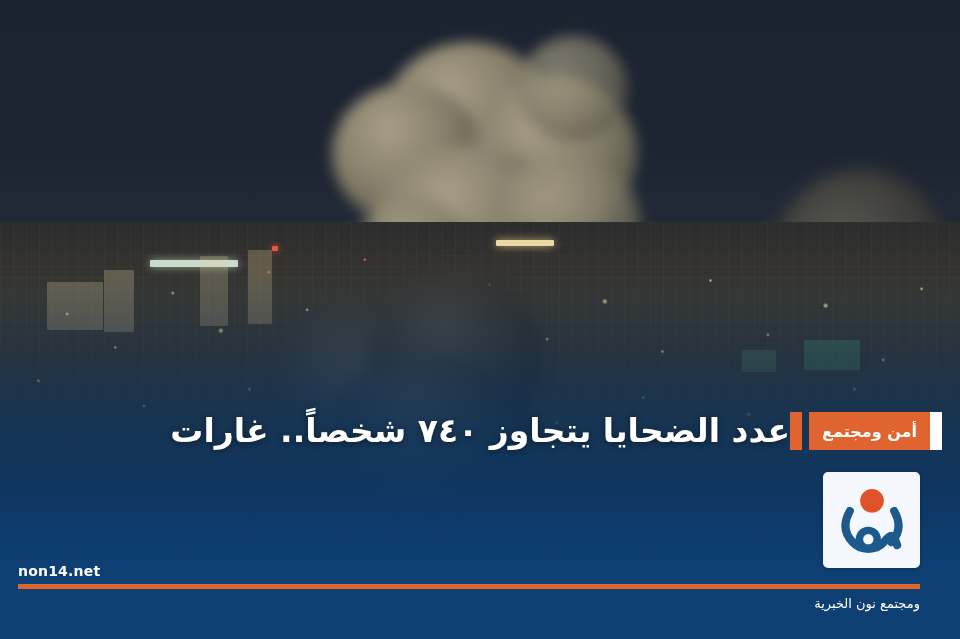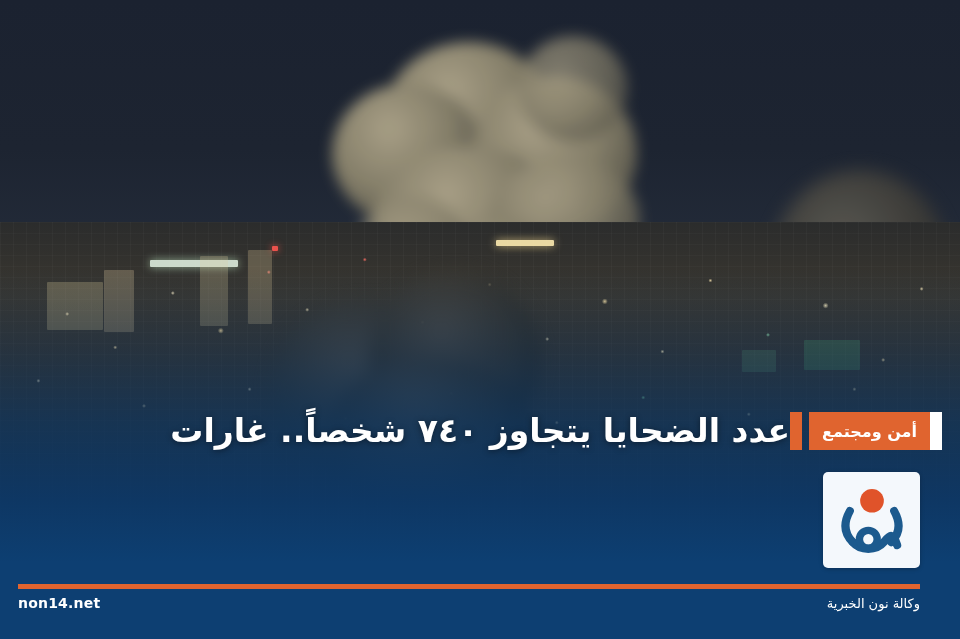--- a/index.html
+++ b/index.html
@@ -245,21 +245,21 @@
     position: absolute;
     left: 18px;
     right: 40px;
     top: 584px;
     height: 5px;
     background: #e0642f;
   }
   .footer-left {
     position: absolute;
     left: 18px;
-    top: 595px;
+    top: 563px;
     color: #ffffff;
     font-size: 14px;
     font-weight: 700;
     letter-spacing: .2px;
     direction: ltr;
   }
   .footer-right {
     position: absolute;
     right: 40px;
     top: 596px;
@@ -333,15 +333,15 @@
       <circle cx="50" cy="24" r="16" fill="#e0532a"></circle>
       <path d="M20 38 C10 56, 14 70, 24 80" stroke="#1c5a8e" stroke-width="11" fill="none" stroke-linecap="round"></path>
       <path d="M80 38 C90 56, 86 70, 76 80" stroke="#1c5a8e" stroke-width="11" fill="none" stroke-linecap="round"></path>
       <path d="M24 80 C34 92, 56 92, 66 80 C74 70, 78 66, 84 84" stroke="#1c5a8e" stroke-width="11" fill="none" stroke-linecap="round" stroke-linejoin="round"></path>
       <circle cx="45" cy="76" r="12" stroke="#1c5a8e" stroke-width="10" fill="none"></circle>
     </svg>
   </div>
 
   <div class="rule"></div>
   <div class="footer-left">non14.net</div>
-  <div class="footer-right">وكالة نون الخبرية</div>
+  <div class="footer-right">ومجتمع نون الخبرية</div>
 
 </div>
 
 </body></html>

